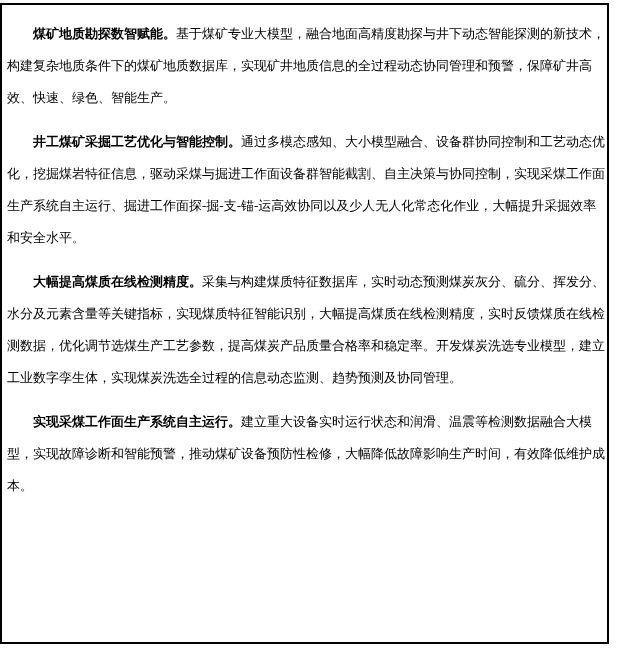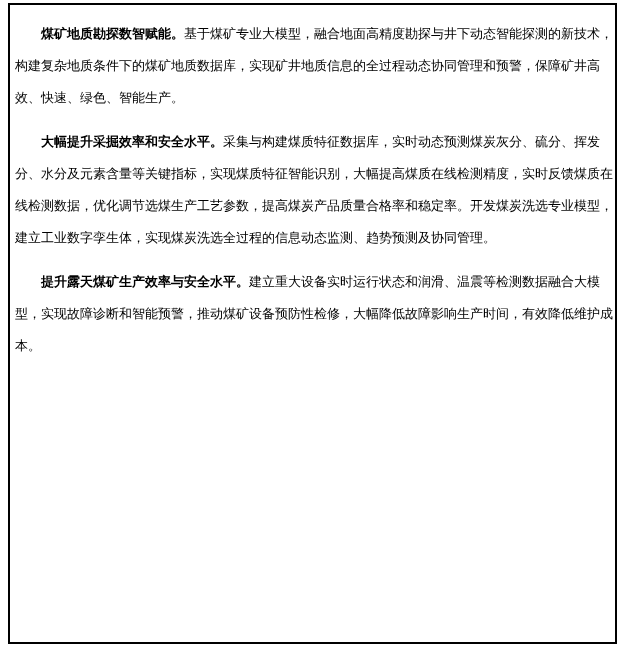--- a/index.html
+++ b/index.html
@@ -9,21 +9,21 @@
     height: 650px;
     background: #ffffff;
     overflow: hidden;
   }
   body {
     position: relative;
     font-family: "Liberation Serif", "DejaVu Serif", serif;
   }
   .page {
     position: absolute;
-    left: 8px;
+    left: 0;
     top: 3px;
     width: 609px;
     height: 641px;
     box-sizing: border-box;
     border: 2px solid #000000;
     background: #ffffff;
     color: #000000;
     padding: 13px 2px 0 5px;
     overflow: hidden;
   }
@@ -39,19 +39,20 @@
     font-weight: bold;
   }
 </style>
 </head>
 <body>
 
 <div class="page">
 
   <p class="para"><span class="head">煤矿地质勘探数智赋能。</span><span>基于煤矿专业大模型，融合地面高精度勘探与井下动态智能探测的新技术，构建复杂地质条件下的煤矿地质数据库，实现矿井地质信息的全过程动态协同管理和预警，保障矿井高效、快速、绿色、智能生产。</span></p>
 
+  <p class="para"><span class="head">井工煤矿采掘工艺优化与智能控制。</span><span>通过多模态感知、大小模型融合、设备群协同控制和工艺动态优化，挖掘煤岩特征信息，驱动采煤与掘进工作面设备群智能截割、自主决策与协同控制，实现采煤工作面生产系统自主运行、掘进工作面探-掘-支-锚-运高效协同以及少人无人化常态化作业，大幅提升采掘效率和安全水平。</span></p>
 
 
-  <p class="para"><span class="head">大幅提升采掘效率和安全水平。</span><span>采集与构建煤质特征数据库，实时动态预测煤炭灰分、硫分、挥发分、水分及元素含量等关键指标，实现煤质特征智能识别，大幅提高煤质在线检测精度，实时反馈煤质在线检测数据，优化调节选煤生产工艺参数，提高煤炭产品质量合格率和稳定率。开发煤炭洗选专业模型，建立工业数字孪生体，实现煤炭洗选全过程的信息动态监测、趋势预测及协同管理。</span></p>
+  <p class="para"><span class="head">大幅提高煤质在线检测精度。</span><span>采集与构建煤质特征数据库，实时动态预测煤炭灰分、硫分、挥发分、水分及元素含量等关键指标，实现煤质特征智能识别，大幅提高煤质在线检测精度，实时反馈煤质在线检测数据，优化调节选煤生产工艺参数，提高煤炭产品质量合格率和稳定率。开发煤炭洗选专业模型，建立工业数字孪生体，实现煤炭洗选全过程的信息动态监测、趋势预测及协同管理。</span></p>
 
-  <p class="para"><span class="head">提升露天煤矿生产效率与安全水平。</span><span>建立重大设备实时运行状态和润滑、温震等检测数据融合大模型，实现故障诊断和智能预警，推动煤矿设备预防性检修，大幅降低故障影响生产时间，有效降低维护成本。</span></p>
+  <p class="para"><span class="head">实现采煤工作面生产系统自主运行。</span><span>建立重大设备实时运行状态和润滑、温震等检测数据融合大模型，实现故障诊断和智能预警，推动煤矿设备预防性检修，大幅降低故障影响生产时间，有效降低维护成本。</span></p>
 
 </div>
 
 </body></html>

